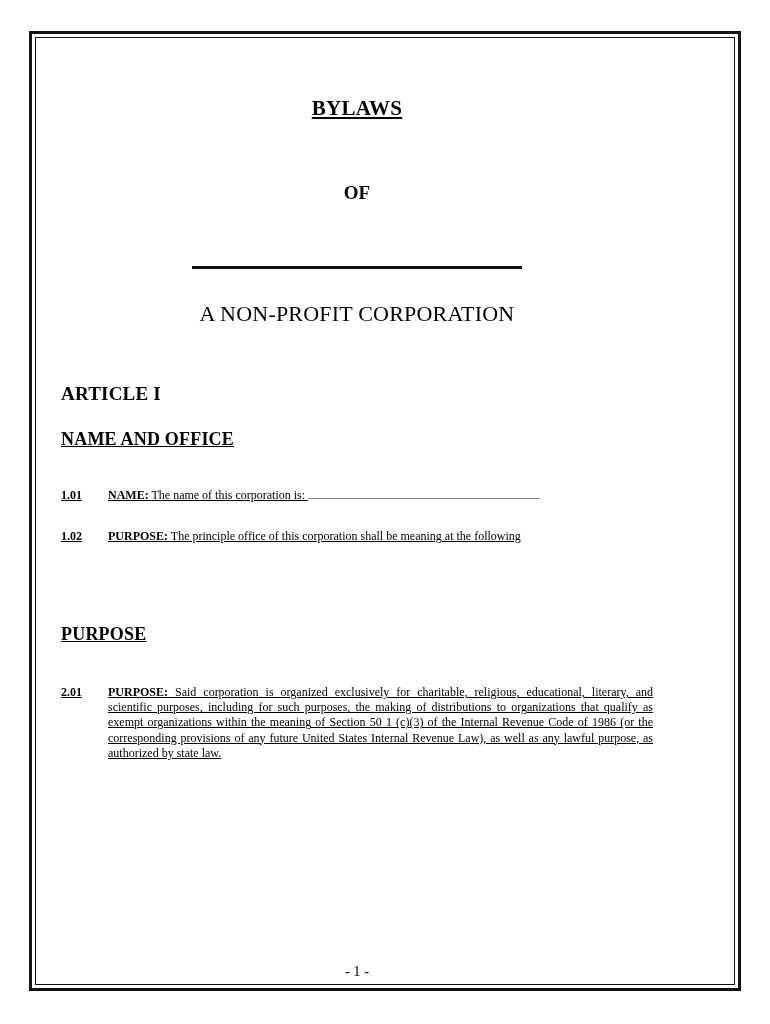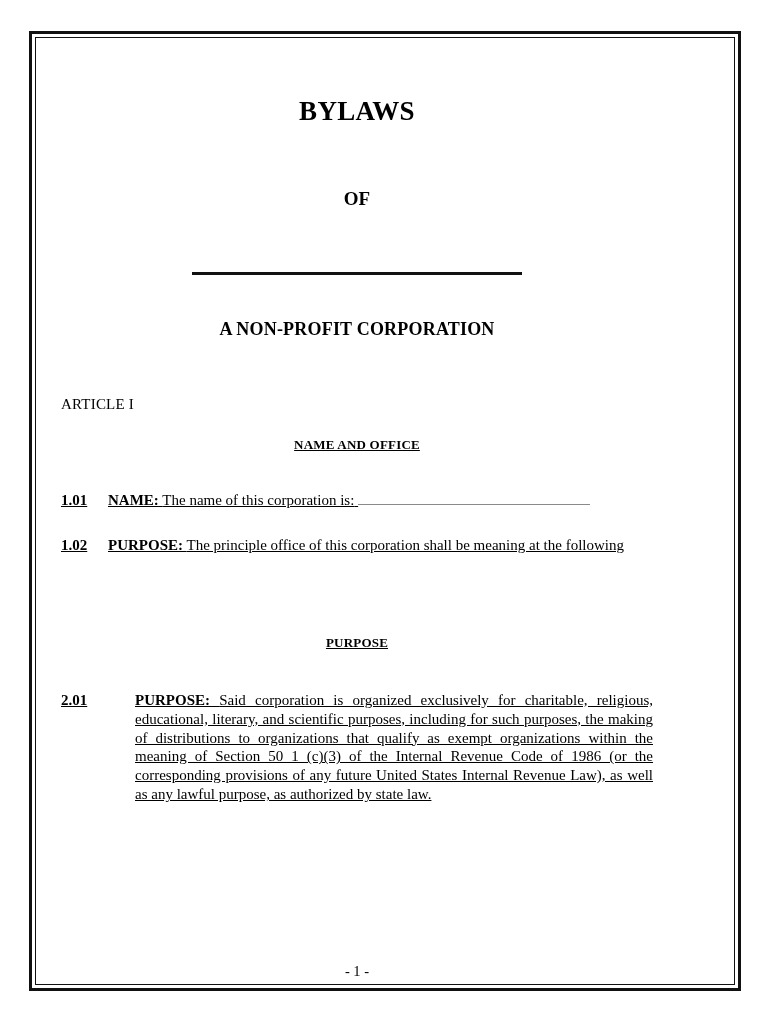--- a/index.html
+++ b/index.html
@@ -42,93 +42,93 @@
     left: 61px;
     top: 60px;
     width: 592px;
     height: 900px;
   }
 
   
   .title-block { text-align: center; }
 
   .doc-title {
-    font-size: 27px;
+    font-size: 21px;
     font-weight: bold;
     letter-spacing: 0.3px;
     margin-top: 36px;
+    text-decoration: underline;
   }
 
   .doc-of {
     font-size: 19px;
     font-weight: bold;
     margin-top: 61px;
   }
 
   .name-rule-wrap {
     margin-top: 62px;
     display: flex;
     justify-content: center;
   }
   .name-rule {
     width: 330px;
     height: 0;
     border-top: 3px solid #111111;
   }
 
   .doc-subtitle {
-    font-size: 18px;
-    font-weight: bold;
-    letter-spacing: 0.2px;
-    margin-top: 44px;
-  }
-
-  
-  .article-heading {
-    font-size: 15px;
+    font-size: 22px;
     font-weight: normal;
     letter-spacing: 0.2px;
+    margin-top: 32px;
+  }
+
+  
+  .article-heading {
+    font-size: 19px;
+    font-weight: bold;
+    letter-spacing: 0.2px;
   }
   .article-subheading {
-    font-size: 13px;
+    font-size: 18px;
     font-weight: bold;
     text-decoration: underline;
     letter-spacing: 0.2px;
-    text-align: center;
   }
 
   #article-one { margin-top: 56px; }
   #article-one .article-subheading { margin-top: 24px; }
 
   #article-two { margin-top: 80px; }
   #article-two .article-subheading { margin-top: 24px; }
 
   
   .section {
     display: flex;
     align-items: flex-start;
-    font-size: 15px;
+    font-size: 12px;
     line-height: 1.26;
   }
   .section-number {
     width: 47px;
     flex: 0 0 47px;
     font-weight: bold;
     text-decoration: underline;
   }
   .section-body { flex: 1; text-decoration: underline; }
 
   .section-label {
     font-weight: bold;
     text-decoration: underline;
   }
 
   #section-1-01 { margin-top: 38px; }
   #section-1-02 { margin-top: 26px; }
-  #section-2-01 { margin-top: 40px; gap: 27px; }
+  #section-2-01 { margin-top: 40px; }
 
   
   .justified { text-align: justify; }
   .justified .section-label { text-decoration: underline; }
 
   
   .blank-rule {
     display: inline-block;
     border-bottom: 1px solid #8a8a8a;
     height: 0.92em;

